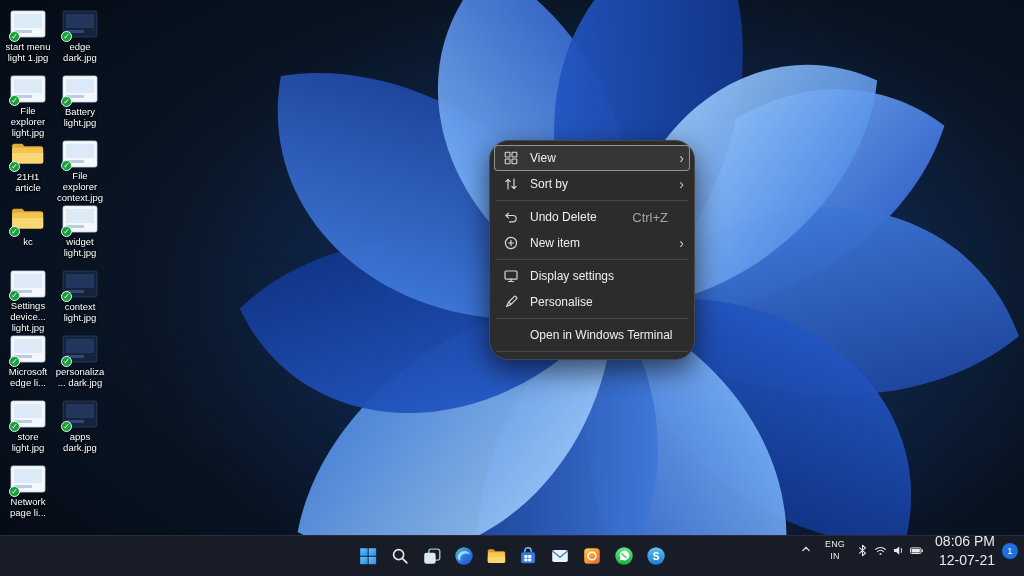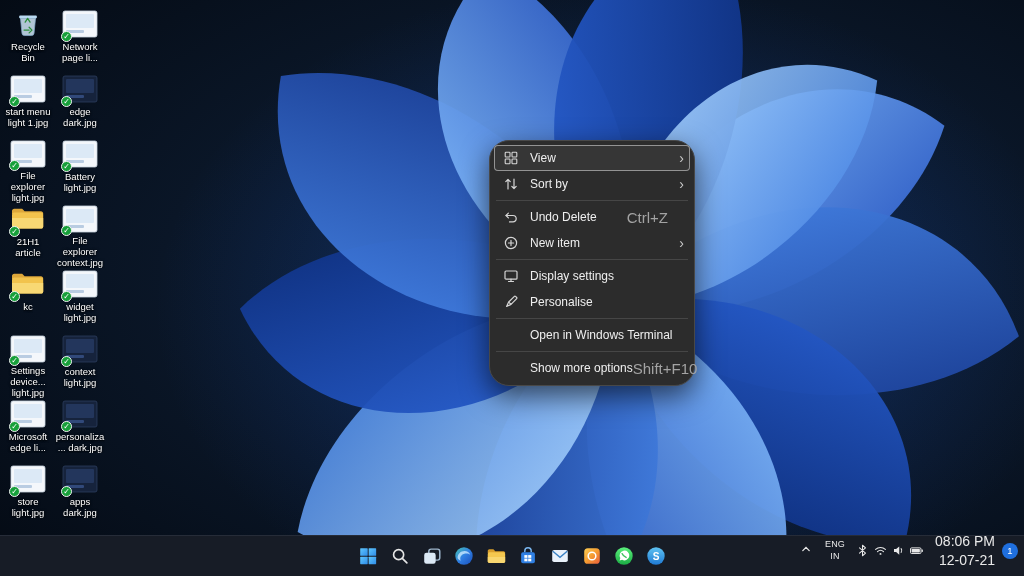--- a/index.html
+++ b/index.html
@@ -33,21 +33,21 @@
   .context-menu {
     position:absolute; left:489px; top:140px; width:206px; box-sizing:border-box;
     background:#2c2c2c; border:1px solid #484848; border-radius:20px; padding:4px;
     box-shadow:0 10px 28px rgba(0,0,0,.6); z-index:6;
   }
   .menu-item { display:flex; align-items:center; height:26px; padding:0 6px 0 9px; border-radius:4px; font-size:12px; color:#efefef; }
   .menu-item.focused { box-shadow:inset 0 0 0 1px #939393; background:rgba(255,255,255,.05); }
   .mi-icon { width:16px; height:16px; margin-right:11px; display:flex; align-items:center; justify-content:center; flex:none; }
   .mi-icon svg { width:16px; height:16px; display:block; }
   .mi-label { flex:1; white-space:nowrap; }
-  .mi-shortcut { color:#a3a3a3; font-size:15px; margin-right:4px; }
+  .mi-shortcut { color:#a3a3a3; font-size:13px; margin-right:4px;margin-left:8px; }
   .mi-chevron { width:12px; text-align:right; color:#c9c9c9; font-size:14px; line-height:1; flex:none; }
   .menu-separator { height:1px; background:#464646; margin:3px 2px; }
 
   
   .taskbar { position:absolute; left:0; bottom:0; width:1024px; height:40px; background:#171c26; border-top:1px solid #262c38; z-index:10; }
   .tb-center { position:absolute; left:50%; top:0; transform:translateX(-50%); height:40px; display:flex; align-items:center; }
   .tb-app { width:30px; height:34px; border-radius:5px; display:flex; align-items:center; justify-content:center; margin:0 1px; }
   .tb-ic svg { width:22px; height:22px; display:block; }
   .tb-tray { position:absolute; right:4px; top:0; height:29px; display:flex; align-items:center; color:#e9e9e9; }
   .tray-chevron { padding:0 5px; display:flex; align-items:center; }
@@ -106,30 +106,20 @@
       <path d="M0 0 C70 -130, 225 -155, 295 -55 C230 35, 80 55, 0 0 Z" transform="rotate(260) scale(1.2)" fill="url(#pg1)" opacity="0.92"></path>
       <path d="M0 0 C70 -130, 225 -155, 295 -55 C230 35, 80 55, 0 0 Z" transform="rotate(295) scale(1.3)" fill="url(#pg3)" opacity="0.95"></path>
       <path d="M0 0 C70 -130, 225 -155, 295 -55 C230 35, 80 55, 0 0 Z" transform="rotate(330) scale(1.15)" fill="url(#pg4)" opacity="0.9"></path>
       <circle r="42" fill="#0a1c3e" opacity="0.9"></circle>
     </g>
   </svg>
 
   <div id="desktop-icons">
       <div class="di">
         <div class="di-thumb">
-          <svg viewBox="0 0 32 32" width="30" height="30">
-            <path d="M8 10h16l-1.6 16a2.5 2.5 0 0 1-2.5 2.3h-7.8A2.5 2.5 0 0 1 9.6 26z" fill="#cfe6f7" opacity="0.85" stroke="#9cc6e8" stroke-width="0.8"></path>
-            <rect x="6.5" y="7" width="19" height="3" rx="1.2" fill="#b9d9f2"></rect>
-            <path d="M13 14l2.6-4 2.6 4m-1 5.5l3 3-3 3m-5.4-3h5.4" fill="none" stroke="#2e8f3e" stroke-width="1.4" stroke-linecap="round" stroke-linejoin="round"></path>
-          </svg>
-        </div>
-        <div class="di-label">Recycle Bin</div>
-      </div>
-      <div class="di">
-        <div class="di-thumb">
           <svg viewBox="0 0 36 28" width="36" height="28">
             <rect x="1" y="1" width="34" height="26" rx="2" fill="#f4f7fb" stroke="#c9d4e0" stroke-width="0.8"></rect>
             <rect x="4" y="4" width="28" height="14" rx="1" fill="#dce9f6"></rect>
             <rect x="4" y="20" width="18" height="3" rx="1" fill="#b9cce2"></rect>
           </svg>
           <span class="sync-badge">✓</span>
         </div>
         <div class="di-label">start menu light 1.jpg</div>
       </div>
       <div class="di">
@@ -354,26 +344,20 @@
         <span class="mi-label">Personalise</span>
         <span class="mi-chevron"></span>
       </div>
       <div class="menu-separator"></div>
       <div class="menu-item">
         <span class="mi-icon"></span>
         <span class="mi-label">Open in Windows Terminal</span>
         <span class="mi-chevron"></span>
       </div>
       <div class="menu-separator"></div>
-      <div class="menu-item">
-        <span class="mi-icon"></span>
-        <span class="mi-label">Show more options</span>
-        <span class="mi-shortcut">Shift+F10</span>
-        <span class="mi-chevron"></span>
-      </div>
     </div>
 
   <div class="taskbar">
     <div id="taskbar-apps" class="tb-center">
         <div class="tb-app">
           <span class="tb-ic">
             <svg viewBox="0 0 24 24">
               <defs>
                 <linearGradient id="wg1" x1="0" y1="0" x2="1" y2="1">
                   <stop offset="0" stop-color="#5fc7ff"></stop>

